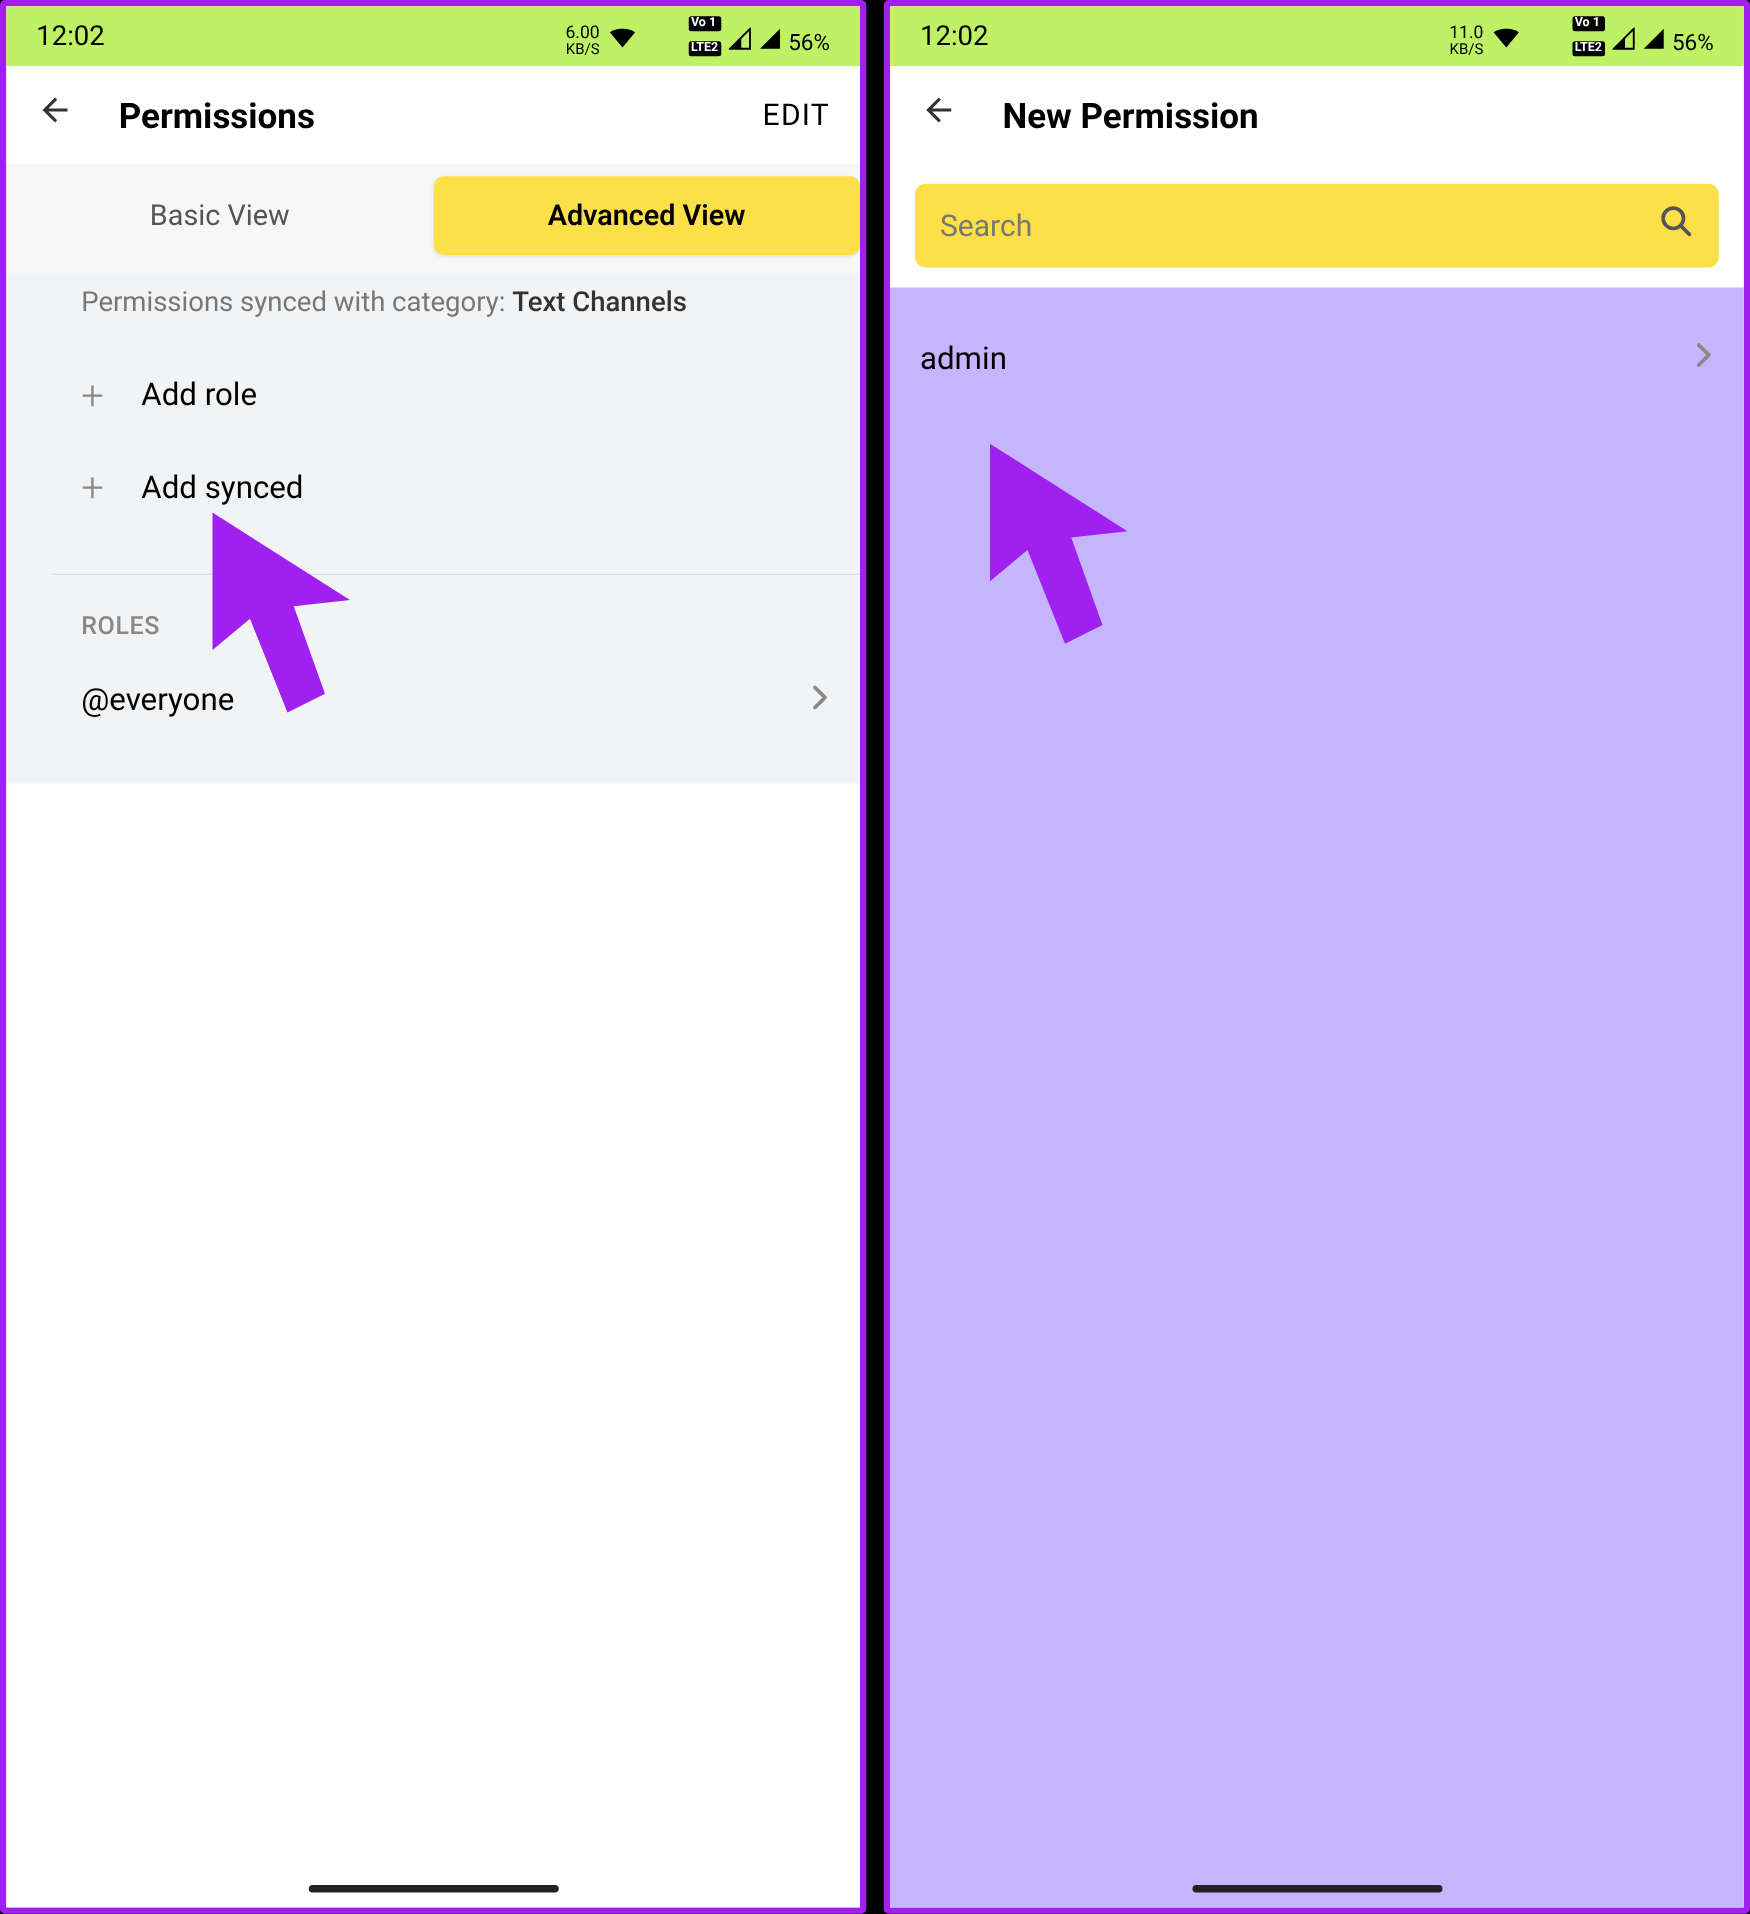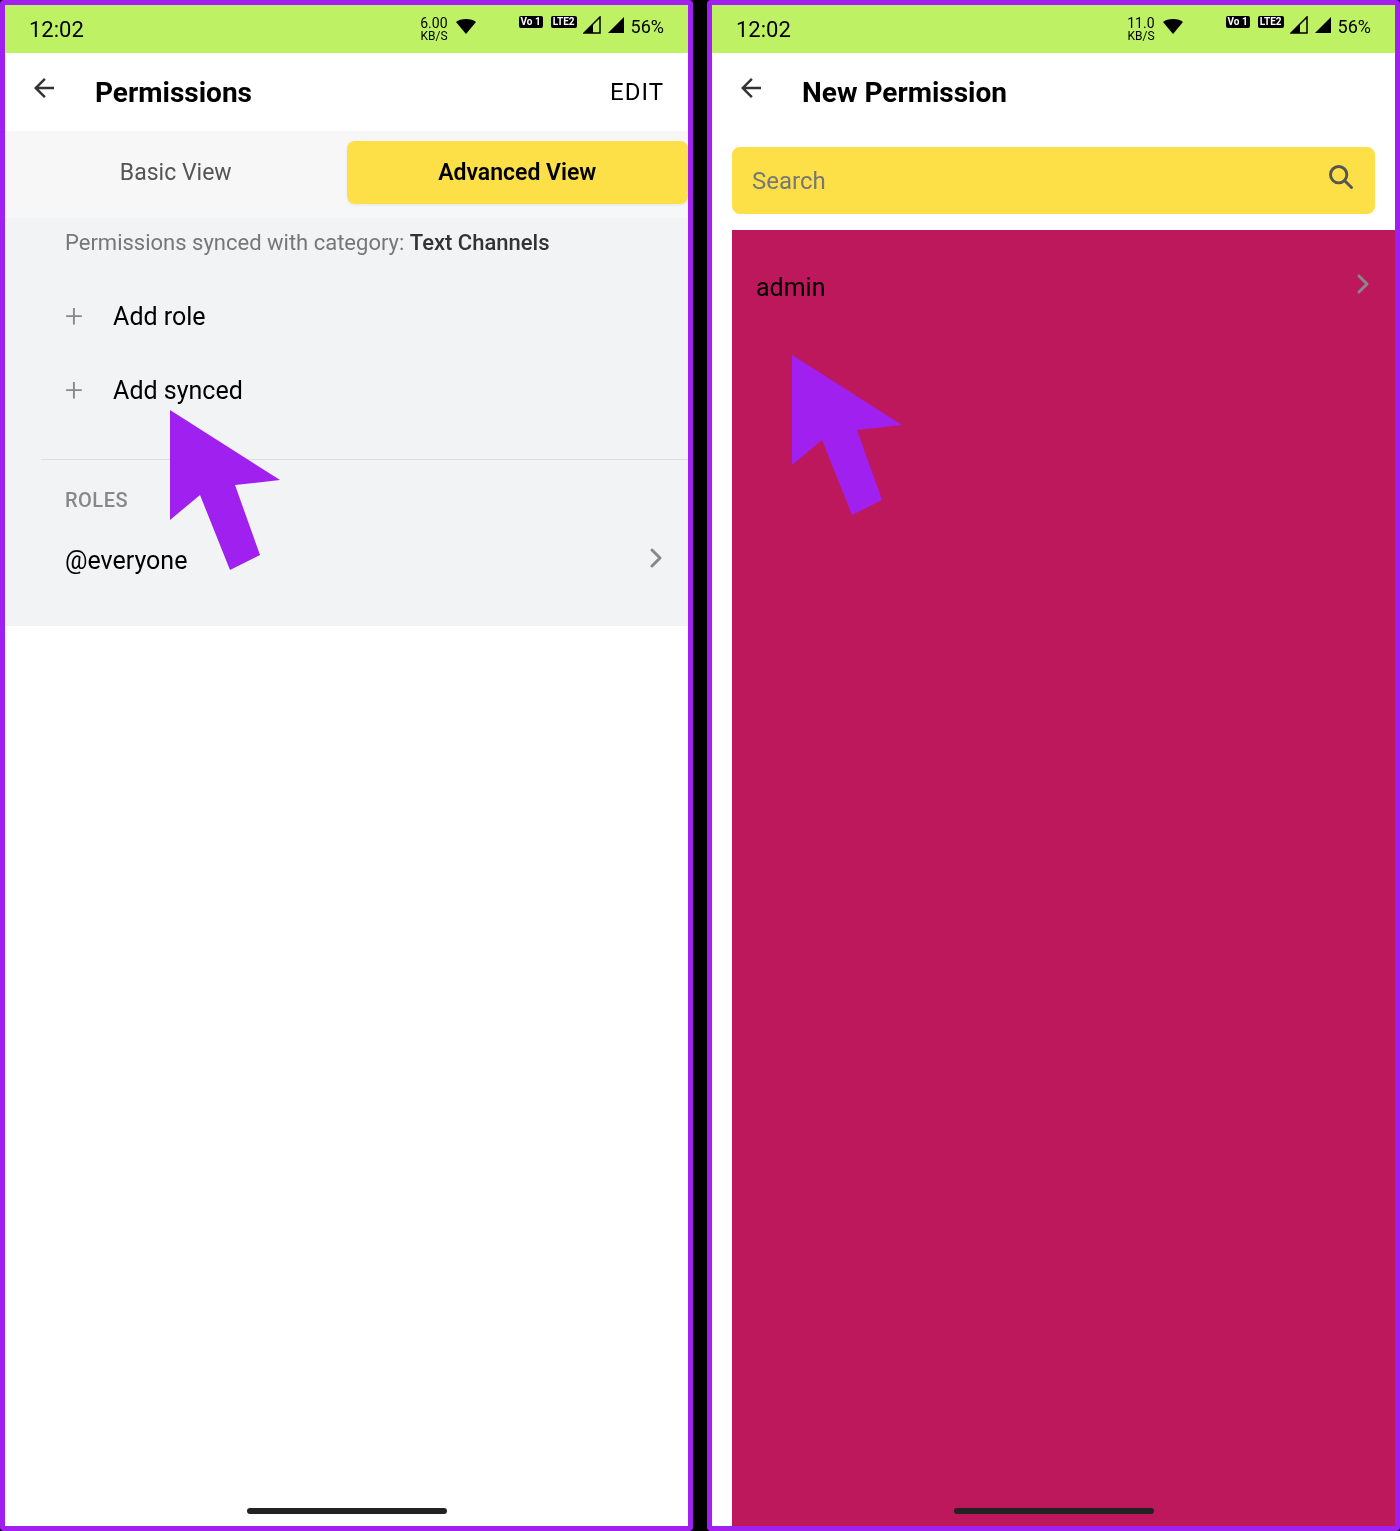--- a/index.html
+++ b/index.html
@@ -28,40 +28,40 @@
       display: flex;
       align-items: center;
       justify-content: space-between;
       padding: 0 24px;
       font-size: 22px;
       color: #000;
       background: #bef264;
     }
     .status-right {
       display: flex;
-      align-items: flex-start;
+      align-items: flex-end;
       gap: 6px;
       font-size: 18px;
     }
     .kbs {
       font-size: 12px;
       line-height: 1;
       text-align: right;
     }
     .kbs .num { font-size: 14px; }
     .lte-badge {
       background: #000;
       color: #fff;
       font-size: 10px;
       padding: 1px 2px;
       font-weight: bold;
       line-height: 1;
       border-radius: 2px;
     }
-    .lte-stack { display: flex; flex-direction: row; gap: 8px; padding-left: 35px; }
+    .lte-stack { display: flex; flex-direction: column; gap: 8px; padding-left: 35px; }
     .header {
       height: 78px;
       display: flex;
       align-items: center;
       padding: 0 24px;
       background: #fff;
       justify-content: flex-end;
     }
     .back-arrow {
       font-size: 32px;
@@ -170,24 +170,23 @@
     .search-placeholder {
       flex: 1;
       font-size: 24px;
       color: #777;
     }
     .search-icon {
       font-size: 28px;
       color: #555;
     }
     .result-section {
-      background: #be185d;
+      background: #c4b5fd;
       flex: 1;
       padding-top: 12px;
-      margin-left: 20px;
     }
     .result-row {
       display: flex;
       align-items: center;
       justify-content: space-between;
       padding: 30px 24px;
     }
     .result-label {
       font-size: 25px;
       color: #000;

